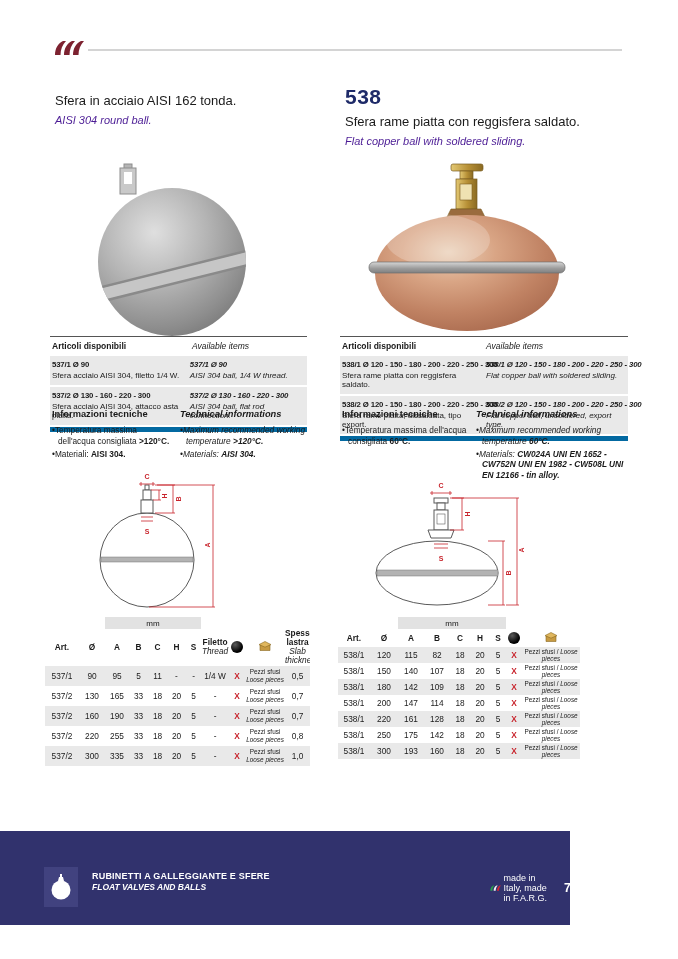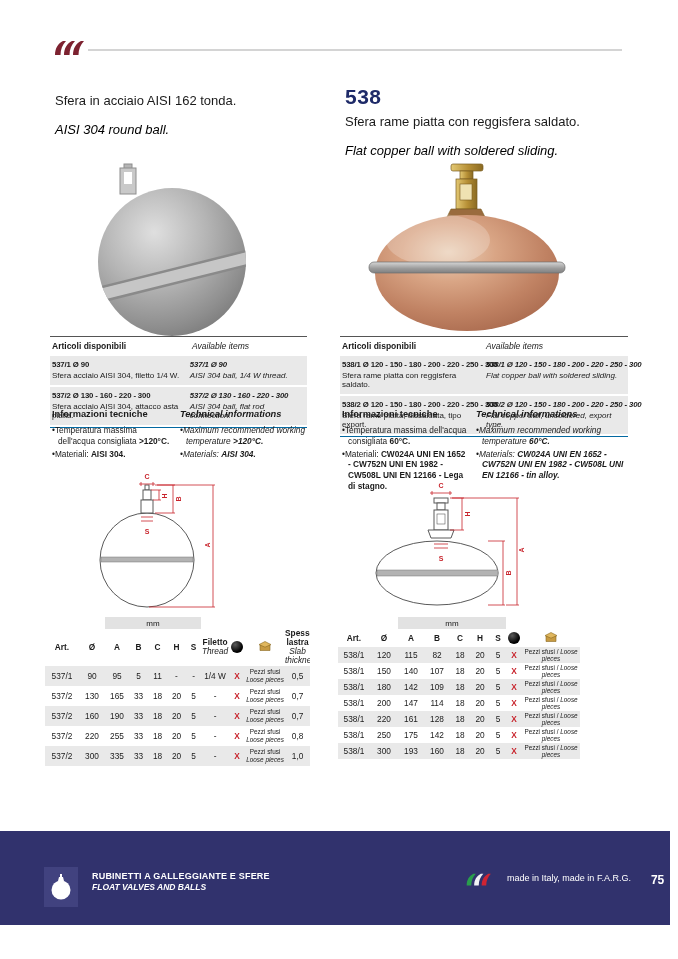--- a/index.html
+++ b/index.html
@@ -10,32 +10,32 @@
   body{background:#fff; font-family:"Liberation Sans", sans-serif; color:#1a1a1a;}
   .page{position:relative; width:678px; height:959px; background:#fff; overflow:hidden;}
   .abs{position:absolute;}
 
   
   .rule{position:absolute; left:88px; top:49px; width:534px; height:2px; background:#d4d4d4;}
 
   
   .pcode{font-size:21px; font-weight:bold; color:var(--navy); letter-spacing:.5px; line-height:1;}
   .sub-it{font-size:13px; margin-top:7px; color:#1a1a1a;}
-  .sub-en{font-size:13px; font-style:italic; margin-top:14px; color:#000000;}
+  .sub-en{font-size:11px; font-style:italic; margin-top:6px; color:#4c1d95;}
 
   
   .avail{font-size:8.5px;}
   .avail .head{display:flex; border-top:1.5px solid #555; padding:4px 2px 5px 2px; background:#fff;}
   .avail .head .hi{font-weight:bold;}
   .avail .head .he{font-weight:normal; font-style:italic;}
   .avail-row{display:flex; background:var(--row-gray); margin-bottom:2px; padding:4px 2px 5px 2px;}
   .avail .ac .l1, .avail .ae .l1{font-weight:bold; white-space:nowrap; font-size:7.8px; letter-spacing:-.15px;}
   .avail .l2{margin-top:2px; font-size:8px;}
   .avail .ae{font-style:italic;}
-  .avail{border-bottom:1px solid #0369a1;}
+  .avail{border-bottom:5px solid #0369a1;}
 
   
   .tech{display:flex; font-size:8.3px; line-height:1.3;}
   .tech h4{font-size:9.3px; margin-bottom:5px; font-weight:bold;}
   .tech .en h4{font-style:italic;}
   .tech .en{font-style:italic;}
   .bullet{padding-left:6px; text-indent:-6px; margin-bottom:2px;}
   .bullet::before{content:"\2022 ";}
   .bullet b{font-weight:bold;text-align:right;}
 
@@ -51,27 +51,27 @@
   .pezzi{font-size:6.4px; line-height:1.15;}
   .pezzi i{display:block; font-weight:normal;}
   .pezzi1{font-size:6.4px; text-align:left; padding-left:2px;}
   .pezzi1 i{font-style:italic;}
   .tinyhdr{font-size:5.6px; line-height:1.1; font-weight:bold;}
   .tinyhdr i{display:block; font-weight:normal;}
   .ball-ic{width:12px; height:12px; border-radius:50%; display:inline-block;
            background:radial-gradient(circle at 35% 30%, #5a5a5a, #000 65%); vertical-align:middle;}
 
   
-  .footer{position:absolute; left:0; top:831px; width:670px; height:94px; background:var(--footer-bg);}
+  .footer{position:absolute; left:0; top:831px; width:570px; height:94px; background:var(--footer-bg);}
   .f-icon-box{position:absolute; left:44px; top:36px; width:34px; height:40px; background:#41427f;
               display:flex; align-items:center; justify-content:center;}
   .f-brand{position:absolute; left:92px; top:40px; color:#fff; line-height:1.2;}
   .f-it{font-size:9px; font-weight:bold; letter-spacing:.2px;}
   .f-en{font-size:8.5px; font-weight:bold; font-style:italic;}
-  .f-right{position:absolute; left:465px; top:42px; display:flex; align-items:flex-start; gap:12px; color:#fff; font-size:9px;}
+  .f-right{position:absolute; left:490px; top:42px; display:flex; align-items:center; gap:1px; color:#fff; font-size:9px;}
   .f-page{font-size:12px; font-weight:bold; margin-left:8px;}
 
   svg text{font-family:"Liberation Sans", sans-serif;}
   .dim{stroke:var(--red); stroke-width:.8; fill:none;}
   .dimt{fill:var(--red); font-size:7px; font-weight:bold;}
   .out{stroke:#5a5a5a; stroke-width:1; fill:#fff;}
 </style>
 </head>
 <body>
 
@@ -384,21 +384,20 @@
       </div>
   </div>
 
   <div class="tech abs" style="left:342px; top:408px; width:286px;">
     <div class="it" style="width:134px; padding-right:8px;">
       <h4>Informazioni tecniche</h4>
       <div>
 
           <div class="bullet"><span>Temperatura massima dell'acqua consigliata </span><b>60°C.</b></div>
 
-          <div class="bullet"><span>Materiali: </span><b>CW024A UNI EN 1652 - CW752N UNI EN 1982 - CW508L UNI EN 12166 - Lega di stagno.</b></div>
         </div>
     </div>
     <div class="en" style="width:152px;">
       <h4>Technical informations</h4>
       <div>
 
           <div class="bullet"><span>Maximum recommended working temperature </span><b>60°C.</b></div>
 
           <div class="bullet"><span>Materials: </span><b>CW024A UNI EN 1652 - CW752N UNI EN 1982 - CW508L UNI EN 12166 - tin alloy.</b></div>
         </div>

